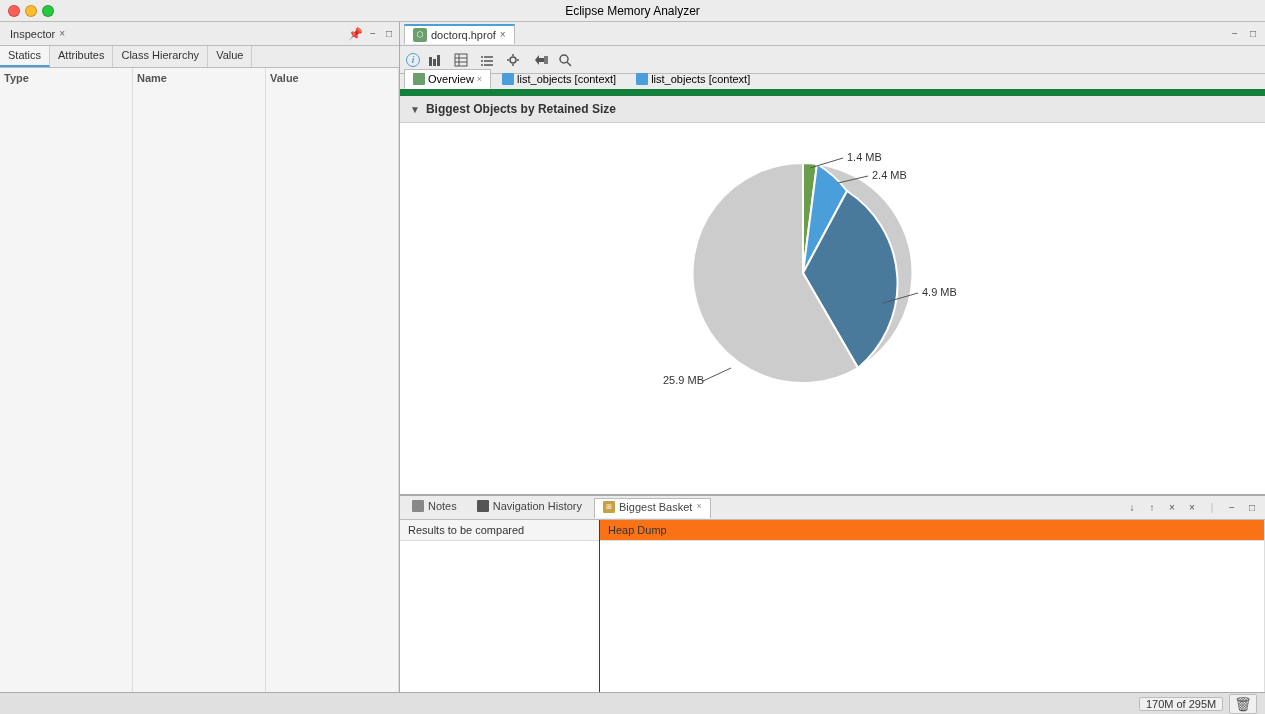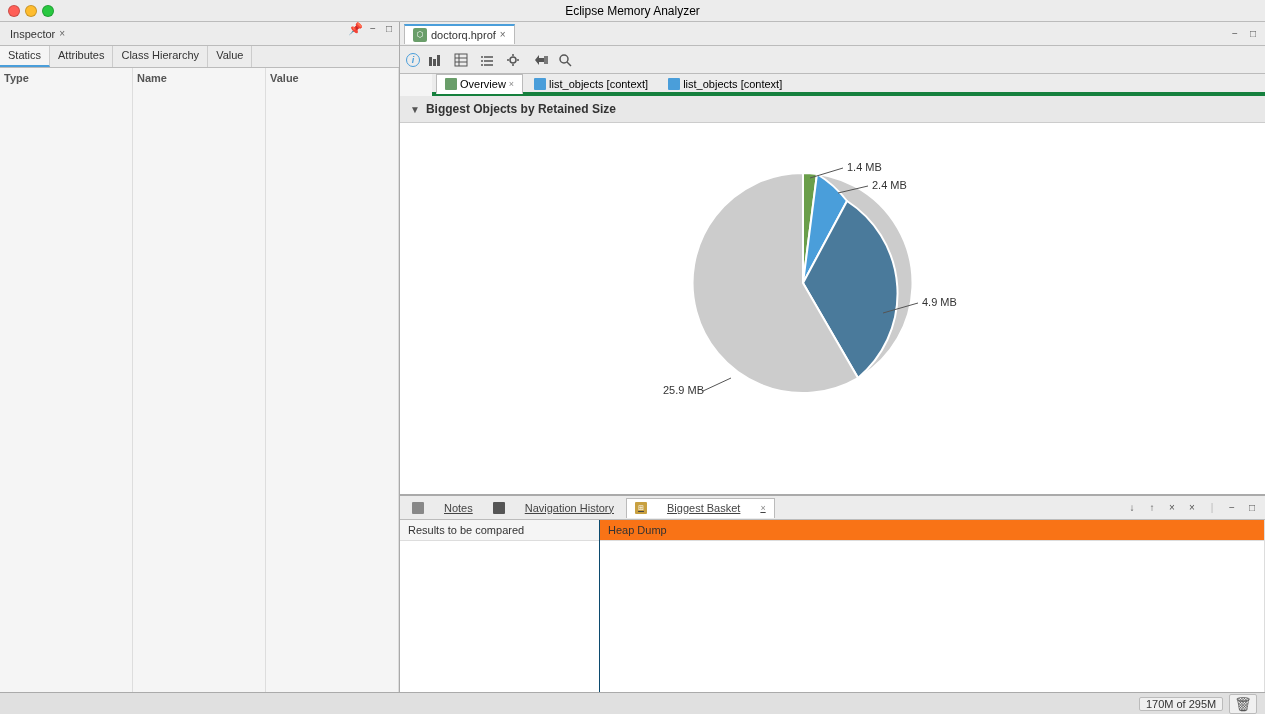--- a/index.html
+++ b/index.html
@@ -47,20 +47,21 @@
     .left-panel {
       width: 400px;
       border-right: 1px solid #aaa;
       display: flex;
       flex-direction: column;
       background: #f5f5f5;
     }
 
     .panel-tab-bar {
       display: flex;
+      align-items: center;
       background: #ececec;
       border-bottom: 1px solid #bbb;
       height: 24px;
       padding: 0 4px;
       gap: 4px;
     }
     .panel-tab {
       display: flex;
       align-items: center;
       gap: 4px;
@@ -204,27 +205,26 @@
       justify-content: center;
       cursor: pointer;
       border-radius: 2px;
       color: #444;
       font-size: 12px;
     }
 
     
     .inner-tab-bar {
       display: flex;
-      align-items: flex-start;
+      align-items: flex-end;
       background: #ececec;
-      border-bottom: 4px solid #15803d;
+      border-bottom: 7px solid #15803d;
       height: 22px;
       padding: 0 4px;
       gap: 2px;
-      margin-left: 32px;
     }
     .inner-tab {
       display: flex;
       align-items: center;
       gap: 3px;
       padding: 2px 8px;
       font-size: 11px;
       cursor: pointer;
       height: 20px;
       border: 1px solid transparent;
@@ -286,21 +286,21 @@
       height: 290px;
       position: relative;
     }
 
     
     .pie-chart-container {
       position: relative;
       width: 500px;
       height: 280px;
       display: flex;
-      align-items: flex-end;
+      align-items: flex-start;
       justify-content: center;
     }
 
     
     .bottom-panel {
       border-top: 2px solid #aaa;
       display: flex;
       flex-direction: column;
       height: 220px;
     }
@@ -309,28 +309,27 @@
       display: flex;
       align-items: center;
       background: #ececec;
       border-bottom: 1px solid #bbb;
       height: 24px;
       padding: 0 4px;
       gap: 4px;
     }
     .bottom-tab {
       display: flex;
-      align-items: center;
-      gap: 20px;
+      align-items: flex-start;
+      gap: 4px;
       padding: 2px 8px;
       font-size: 11px;
       cursor: pointer;
       height: 20px;
       color: #444;
-      text-decoration: underline;
     }
     .bottom-tab.active {
       background: #fff;
       border: 1px solid #bbb;
       border-bottom: none;
     }
     .bottom-tab-icon {
       width: 12px; height: 12px;
       background: #c8a040;
       border-radius: 1px;

